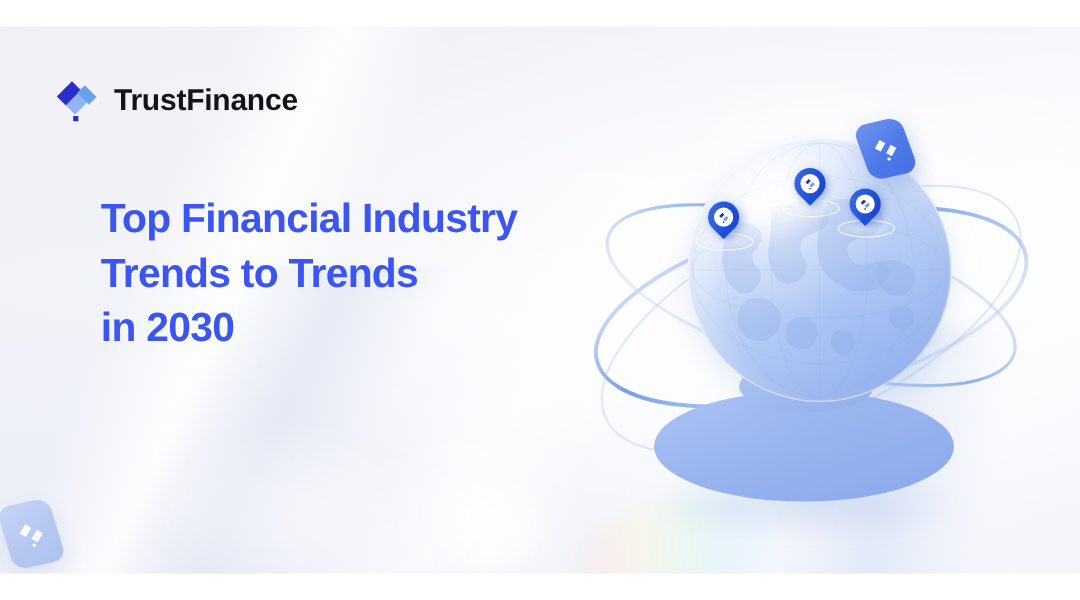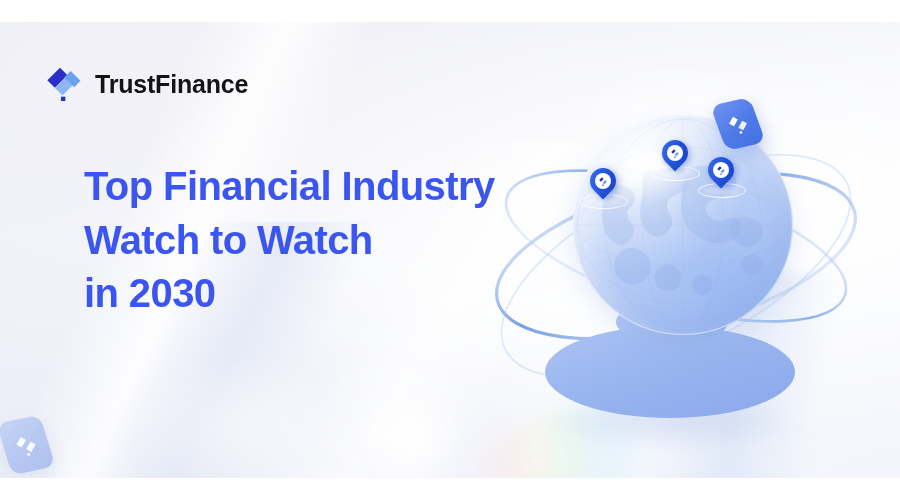--- a/index.html
+++ b/index.html
@@ -89,21 +89,21 @@
   .logo-mark{width:40px;height:42px;display:block;}
   .logo-word{
     font-size:25px;font-weight:700;letter-spacing:-.2px;
     color:#141417;line-height:1;white-space:nowrap;
     font-family:"Liberation Sans", sans-serif;
   }
 
   
   .headline{
     position:absolute;left:84px;top:160px;z-index:30;
-    font-size:40px;font-weight:700;line-height:1.34;
+    font-size:34px;font-weight:700;line-height:1.34;
     letter-spacing:-.6px;color:#3b55f0;
     font-family:"Liberation Sans", sans-serif;
     text-shadow:0 1px 0 rgba(255,255,255,.35);
   }
   .headline .hl-line{display:block;white-space:nowrap;}
 
   
   .scene{position:absolute;left:500px;top:60px;width:400px;height:400px;z-index:20;}
 
   .orbit-svg{position:absolute;left:-20px;top:0;width:420px;height:400px;overflow:visible;}
@@ -335,19 +335,19 @@
       <path d="M2 9.8 L9.6 2.2 L14.1 6.7 L6.5 14.3 Z" fill="#2a2fc9"></path>
       <path d="M6.6 14.4 L14.2 6.8 L18.7 11.3 L11.1 18.9 Z" fill="#8fb6f2"></path>
       <path d="M12.2 8.0 L16.0 4.2 L21.9 10.1 L18.1 13.9 Z" fill="#6aa0ee"></path>
       <rect x="10.2" y="19.6" width="2.6" height="2.6" fill="#2a2fc9"></rect>
     </svg>
     <div class="logo-word">TrustFinance</div>
   </div>
 
   <div class="headline">
     <span class="hl-line">Top Financial Industry</span>
-    <span class="hl-line">Watch to Watch</span>
+    <span class="hl-line">Trends to Trends</span>
     <span class="hl-line">in 2030</span>
   </div>
 
   <div class="band band-top"></div>
   <div class="band band-bottom"></div>
 </div>
 
 </body></html>

